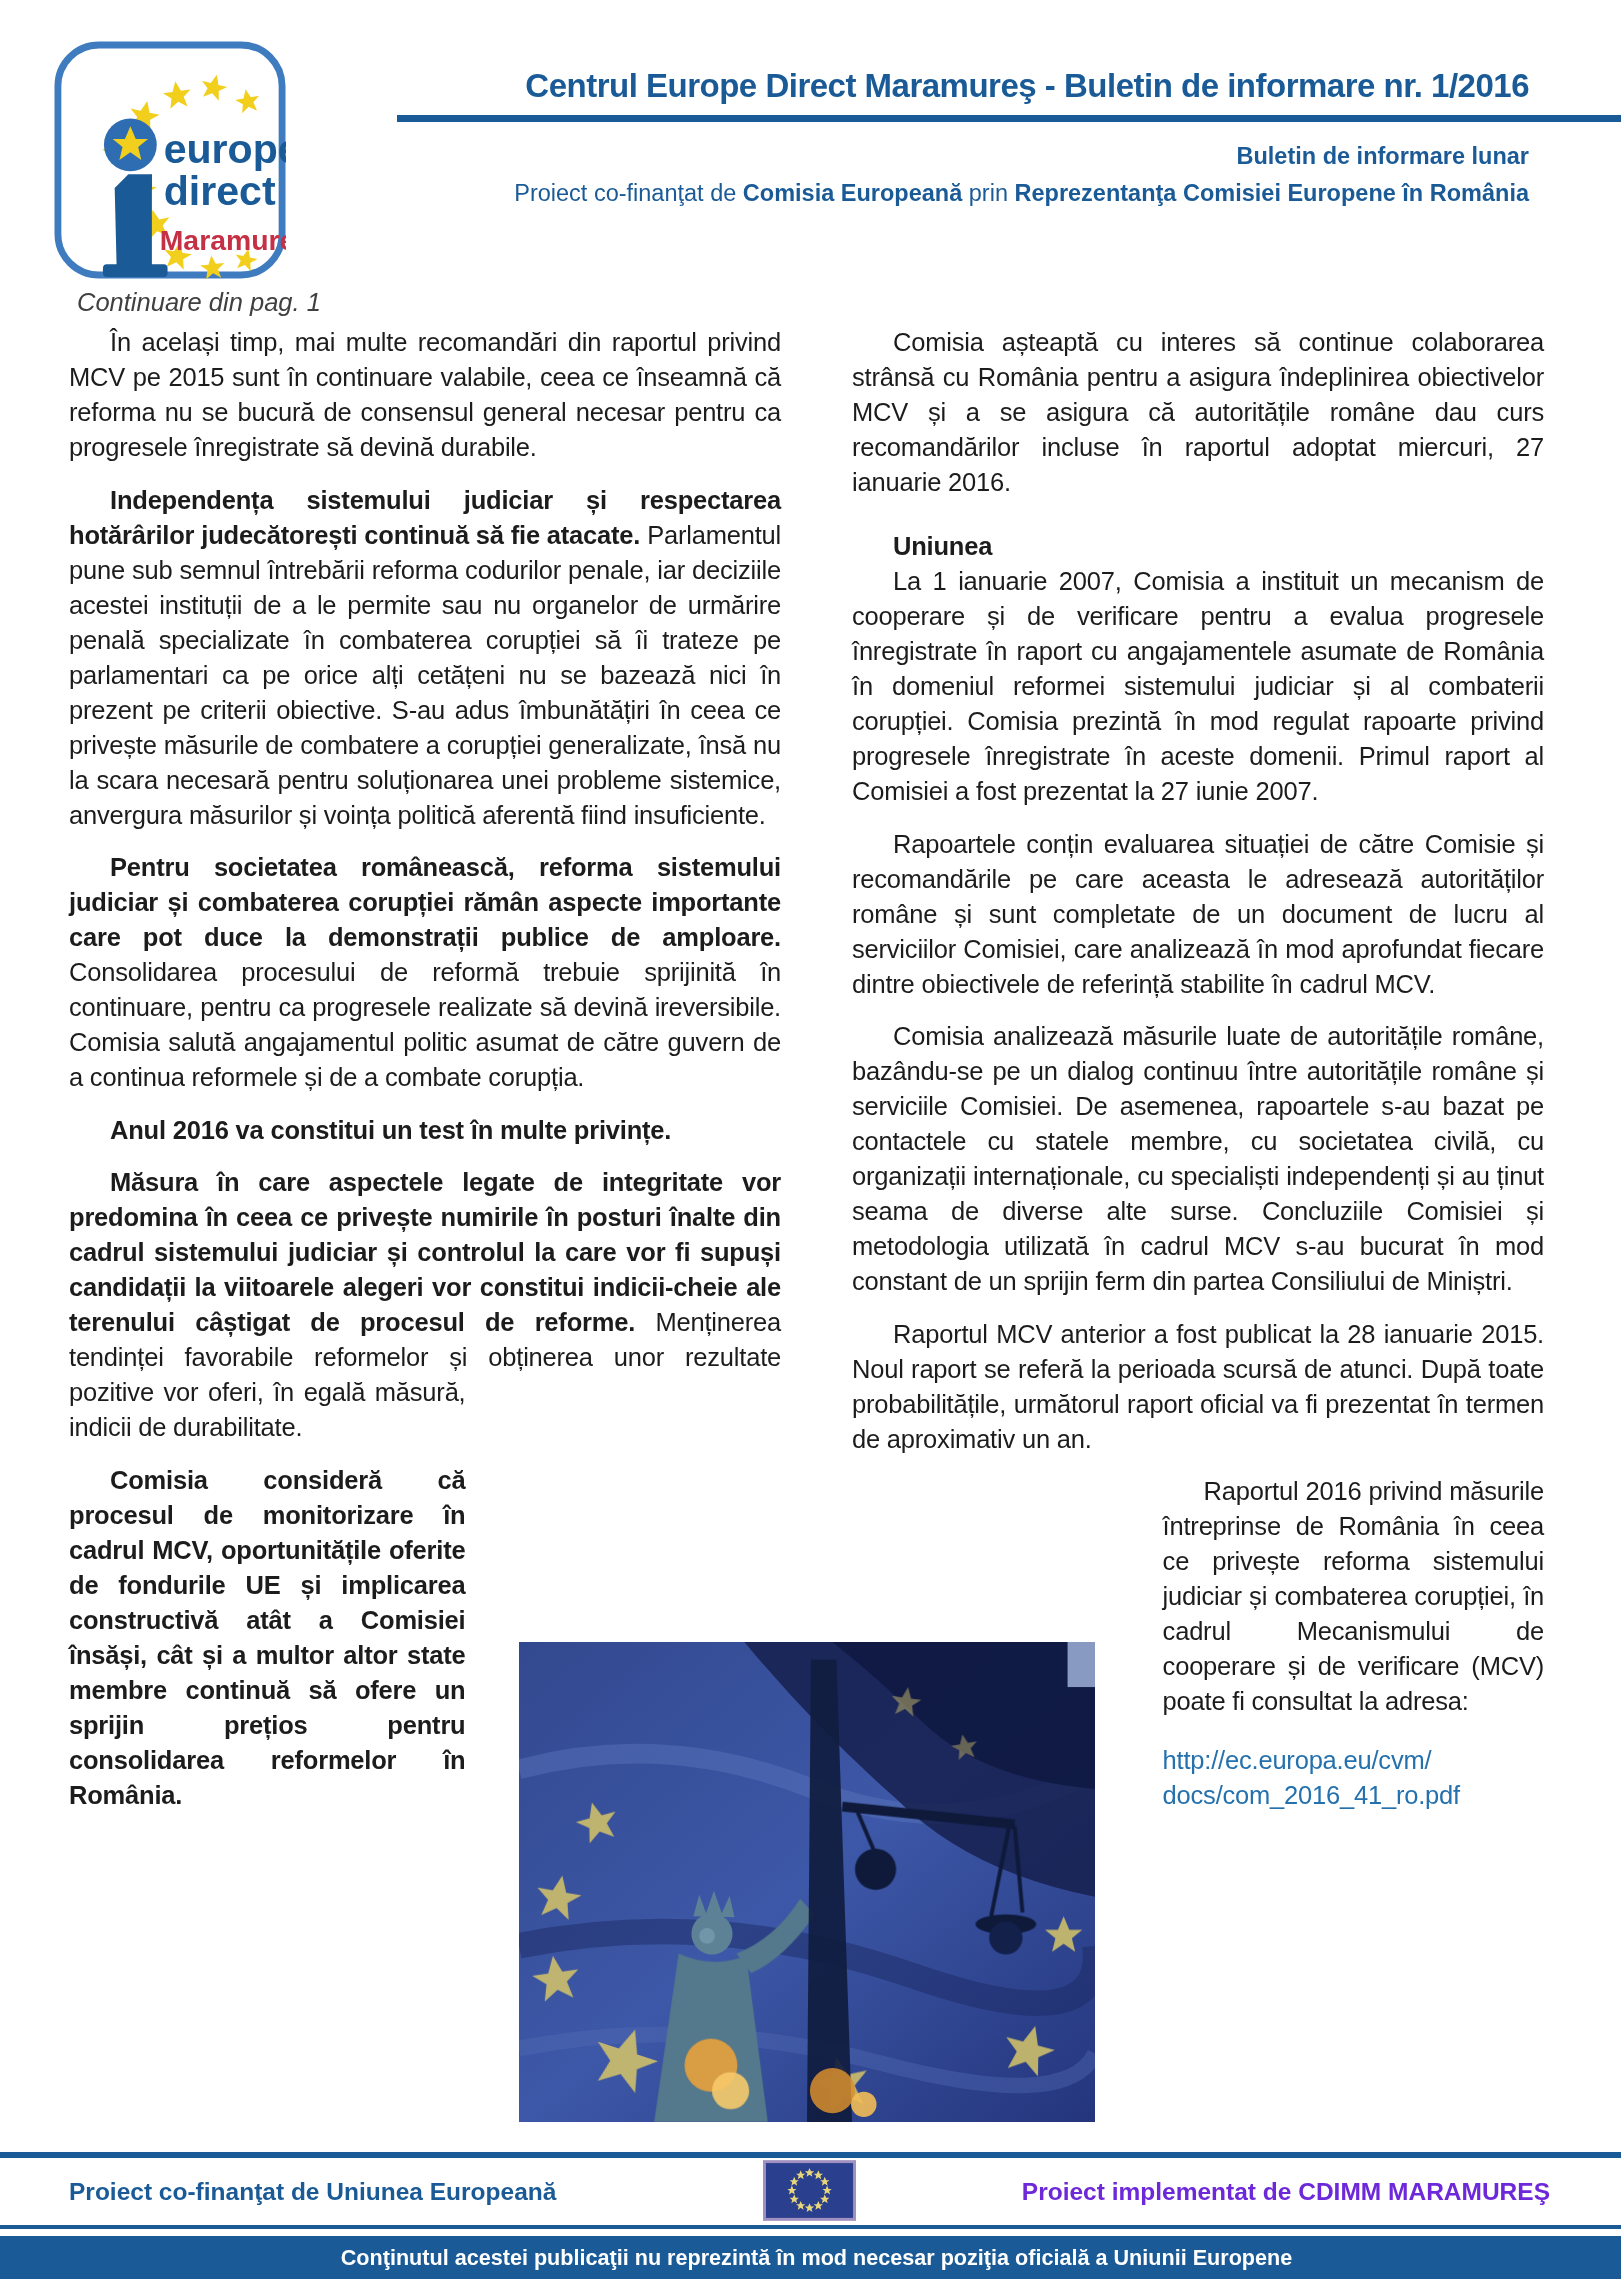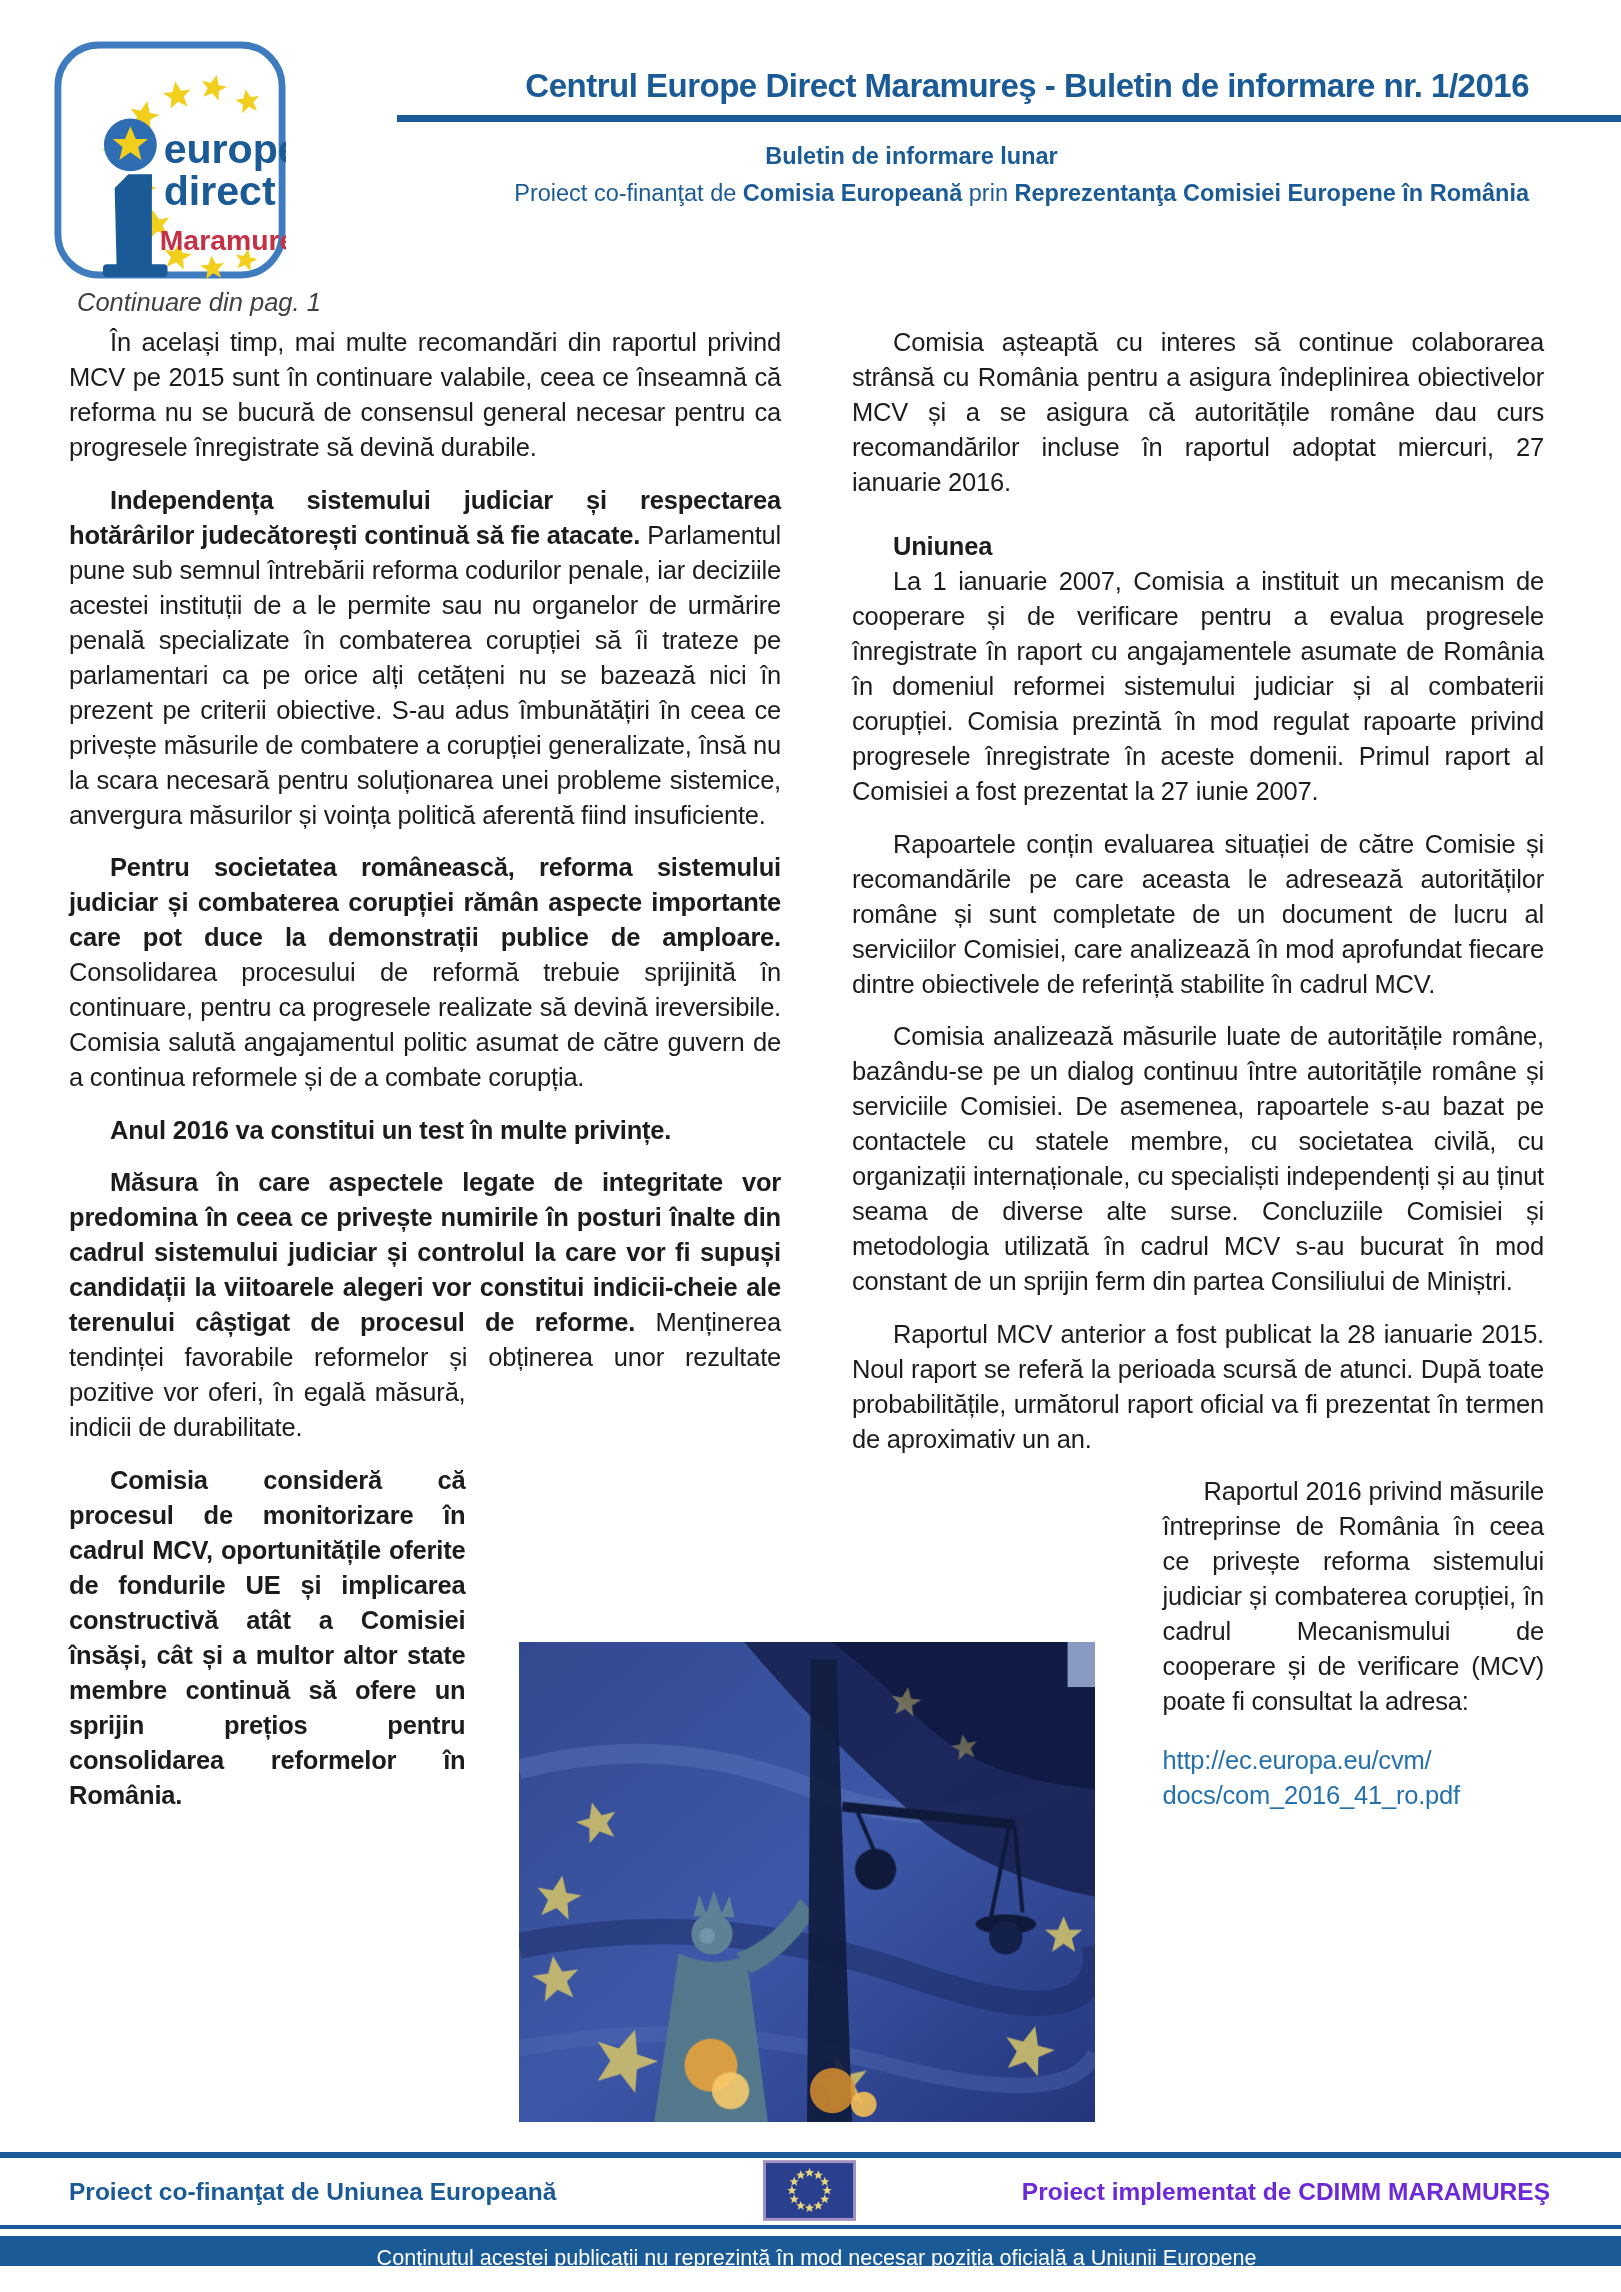--- a/index.html
+++ b/index.html
@@ -8,21 +8,21 @@
     font-family:"Liberation Sans",sans-serif;color:#1e1e1e;overflow:hidden;
   }
   
   .logo-box{position:absolute;left:54px;top:41px;width:232px;height:238px;}
   .page-title{
     position:absolute;left:294px;right:92px;top:67px;text-align:right;
     font-size:33px;font-weight:bold;color:#1a5b97;letter-spacing:-0.5px;white-space:nowrap;
   }
   .title-rule{position:absolute;left:397px;right:0;top:115px;height:6.9px;background:#1a5b97;}
   .sub1{
-    position:absolute;left:294px;right:92px;top:143px;text-align:center;
+    position:absolute;left:294px;right:92px;top:143px;text-align:right;
     font-size:23.5px;font-weight:bold;color:#1a5b97;
   }
   .sub2{
     position:absolute;left:294px;right:92px;top:180px;text-align:right;
     font-size:23.5px;color:#1a5b97;
   }
   .sub2 .b{font-weight:bold;}
   .cont-note{position:absolute;left:77px;top:288px;font-size:25.5px;font-style:italic;color:#404040;}
   
   .col{position:absolute;top:325px;text-align:justify;font-size:25.5px;line-height:35px;letter-spacing:-0.2px;color:#1c1c1c;}
@@ -40,22 +40,22 @@
   .link-line2{display:block;}
   
   .photo{position:absolute;left:519px;top:1642px;width:576px;height:480px;}
   
   .foot-rule1{position:absolute;left:0;right:0;top:2152px;height:5.9px;background:#1a5b97;}
   .foot-rule2{position:absolute;left:0;right:0;top:2225px;height:3.9px;background:#1a5b97;}
   .foot-left{position:absolute;left:69px;top:2178px;font-size:24.5px;font-weight:bold;color:#1a5b97;}
   .foot-right{position:absolute;right:71px;top:2178px;font-size:24.5px;font-weight:bold;color:#6d28d9;}
   .foot-flag{position:absolute;left:763px;top:2160px;width:93px;height:61px;}
   .foot-band{
-    position:absolute;left:0;right:0;top:2236px;height:30px;background:#1a5b97;
-    color:#ffffff;font-size:21.6px;font-weight:normal;text-align:center;line-height:43px;padding-left:12px;
+    position:absolute;left:0;right:0;top:2236px;height:43px;background:#1a5b97;
+    color:#ffffff;font-size:21.6px;font-weight:bold;text-align:center;line-height:43px;padding-left:12px;
   }
 </style>
 </head>
 <body>
 
 <div class="page">
 
   <div class="logo-box">
     <svg width="232" height="238" viewBox="0 0 237 243">
       <rect x="4" y="4" width="229" height="235" rx="42" ry="42" fill="#ffffff" stroke="#3f7cbf" stroke-width="7"></rect>

